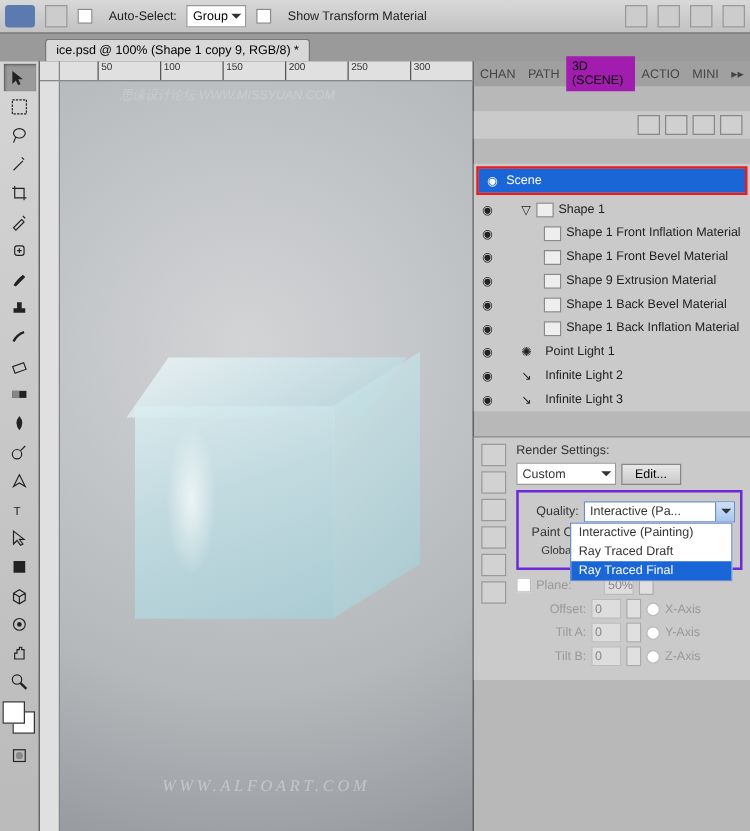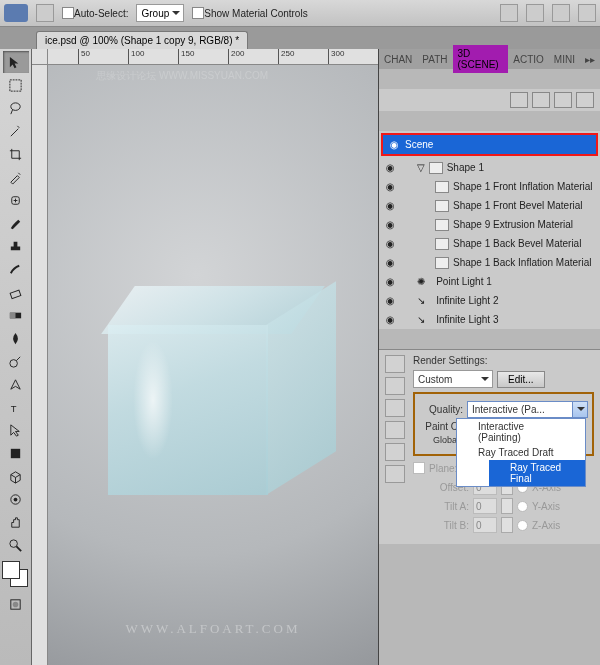--- a/index.html
+++ b/index.html
@@ -1,20 +1,20 @@
 <!DOCTYPE html>
 <html><head>
 <meta charset="utf-8">
 <style>
 * { box-sizing: border-box; margin: 0; padding: 0; font-family: Tahoma, Arial, sans-serif; font-size: 10px; }
 body { width: 600px; height: 665px; background: #535353; overflow: hidden; position: relative; }
 
 .options-bar { height: 27px; background: linear-gradient(#d8d8d8,#c2c2c2); border-bottom: 1px solid #888; display: flex; align-items: center; padding: 0 4px; gap: 8px; }
 .options-bar .logo { width: 24px; height: 18px; background: #5b7bb0; border-radius: 3px; }
-.checkbox-label { display: flex; align-items: center; gap: 0; color: #222; }
+.checkbox-label { display: flex; align-items: center; gap: 13px; color: #222; }
 .checkbox { width: 12px; height: 12px; border: 1px solid #888; background: #fff; }
 .dropdown { height: 18px; background: #fff; border: 1px solid #999; padding: 0 14px 0 4px; position: relative; display: inline-flex; align-items: center; }
 .dropdown::after { content: ""; position: absolute; right: 3px; top: 6px; border: 4px solid transparent; border-top-color: #333; }
 .small-icon { width: 18px; height: 18px; background: #ccc; border: 1px solid #999; }
 
 .tab-bar { height: 22px; background: #9a9a9a; display: flex; align-items: flex-end; padding-left: 36px; }
 .doc-tab { background: #d8d8d8; padding: 3px 8px; border: 1px solid #777; border-bottom: none; border-radius: 3px 3px 0 0; font-size: 10px; }
 
 .main-row { display: flex; height: 616px; }
 
@@ -24,21 +24,21 @@
 .tool svg { width: 15px; height: 15px; }
 .colors { width: 28px; height: 32px; position: relative; margin-top: 4px; }
 .colors .fg { position: absolute; width: 18px; height: 18px; background: #fff; border: 1px solid #333; top: 0; left: 0; }
 .colors .bg { position: absolute; width: 18px; height: 18px; background: #fff; border: 1px solid #333; top: 8px; left: 8px; }
 
 .canvas-area { flex: 1; background: #535353; position: relative; }
 .ruler-h { position: absolute; top: 0; left: 16px; right: 0; height: 16px; background: #e0e0e0; border-bottom: 1px solid #888; overflow: hidden; }
 .ruler-h .tick { position: absolute; top: 0; height: 16px; border-left: 1px solid #555; font-size: 8px; padding-left: 2px; color: #333; }
 .ruler-v { position: absolute; left: 0; top: 16px; bottom: 0; width: 16px; background: #e0e0e0; border-right: 1px solid #888; }
 .ruler-corner { position: absolute; left: 0; top: 0; width: 16px; height: 16px; background: #e0e0e0; border-right: 1px solid #888; border-bottom: 1px solid #888; }
-.doc { position: absolute; left: 16px; top: 16px; right: 0; bottom: 0; background: radial-gradient(circle at 45% 35%, #d2d4d6 0%, #b5b8bb 65%, #95989c 100%); display: flex; align-items: center; justify-content: center; }
+.doc { position: absolute; left: 16px; top: 16px; right: 0; bottom: 0; background: radial-gradient(circle at 45% 35%, #d2d4d6 0%, #b5b8bb 65%, #95989c 100%); display: flex; align-items: center; justify-content: center; font-style: italic; }
 .ice-cube { width: 230px; height: 230px; margin-top: 60px; position: relative; }
 .cube-top { position: absolute; width: 190px; height: 60px; top: 0; left: 20px; background: linear-gradient(135deg, #e8f2f5 0%, #cfe5ea 50%, #b5d5dc 100%); transform: skew(-35deg) scaleY(0.8); opacity: 0.85; }
 .cube-front { position: absolute; width: 160px; height: 170px; top: 45px; left: 10px; background: linear-gradient(160deg, #dceef2 0%, #c1dee4 40%, #a8ced6 100%); opacity: 0.85; }
 .cube-side { position: absolute; width: 70px; height: 170px; top: 45px; left: 168px; background: linear-gradient(160deg, #c7e1e6 0%, #aad0d7 100%); transform: skew(0, -32deg); transform-origin: top left; opacity: 0.8; }
 .cube-hi { position: absolute; width: 40px; height: 120px; top: 60px; left: 35px; background: radial-gradient(ellipse, rgba(255,255,255,0.7), transparent 70%); }
 .watermark-center { position: absolute; bottom: 28px; width: 100%; text-align: center; color: rgba(255,255,255,0.35); font-family: Georgia, serif; letter-spacing: 3px; font-size: 13px; }
 .watermark-top { position: absolute; top: 4px; right: 110px; color: rgba(255,255,255,0.2); font-size: 10px; }
 
 .panels { width: 222px; background: #b8b8b8; border-left: 1px solid #444; display: flex; flex-direction: column; gap: 20px; }
 .panel-tabs { display: flex; background: #a0a0a0; height: 20px; align-items: center; font-size: 9px; }
@@ -57,27 +57,27 @@
 .scene-row.selected { background: #1a66d6; color: #fff; }
 
 .render-panel { background: #cacaca; padding: 5px 6px 8px 6px; font-size: 10px; color: #333; border-top: 1px solid #888; }
 .rp-side { display: flex; }
 .rp-icons { width: 22px; display: flex; flex-direction: column; gap: 4px; margin-right: 6px; }
 .rp-icons .i { width: 20px; height: 18px; border: 1px solid #999; background: #d2d2d2; }
 .rp-body { flex: 1; }
 .rp-row { display: flex; align-items: center; margin: 3px 0; gap: 4px; }
 .rp-label { width: 56px; text-align: right; }
 .btn-edit { padding: 2px 10px; border: 1px solid #888; background: linear-gradient(#e8e8e8,#c8c8c8); cursor: pointer; }
-.red-box { border: 2px solid #a16207; padding: 4px 4px 6px 4px; margin: 4px 0; position: relative; }
+.red-box { border: 2px solid #6d28d9; padding: 4px 4px 6px 4px; margin: 4px 0; position: relative; }
 .quality-drop { flex: 1; background: #fff; border: 1px solid #6a8cc7; padding: 1px 14px 1px 4px; position: relative; height: 17px; display: flex; align-items: center; }
 .quality-drop .arrow { position: absolute; right: 0; top: 0; bottom: 0; width: 15px; background: linear-gradient(#cfe0f7,#a8c5ee); border-left: 1px solid #6a8cc7; }
 .quality-drop .arrow::after { content: ""; position: absolute; left: 4px; top: 5px; border: 4px solid transparent; border-top-color: #333; }
 .quality-list { position: absolute; right: 6px; top: 24px; width: 130px; border: 1px solid #6a8cc7; background: #fff; z-index: 10; }
-.quality-list .opt { padding: 2px 21px; font-size: 10px; }
-.quality-list .opt.sel { background: #1a66d6; color: #fff; margin-left: 32px; }
+.quality-list .opt { padding: 2px 6px; font-size: 10px; }
+.quality-list .opt.sel { background: #1a66d6; color: #fff; }
 .spinner { width: 24px; height: 16px; border: 1px solid #aaa; background: #fff; padding: 0 2px; display: inline-flex; align-items: center; }
 .spinner.dis { background: #ddd; color: #888; border-color: #bbb; }
 .spin-btn { width: 12px; height: 16px; border: 1px solid #aaa; background: #e0e0e0; }
 .radio { width: 11px; height: 11px; border: 1px solid #888; border-radius: 50%; background: #fff; }
 .radio.dis { border-color: #bbb; }
 .disabled-text { color: #999; }
 </style>
 </head>
 <body>
 
@@ -86,21 +86,21 @@
   <div class="small-icon"></div>
   <label class="checkbox-label">
     <span class="checkbox"></span>
     <span>Auto-Select:</span>
   </label>
   <div class="dropdown">
     <span>Group</span>
   </div>
   <label class="checkbox-label">
     <span class="checkbox"></span>
-    <span>Show Material Controls</span>
+    <span>Show Transform Material</span>
   </label>
   <div style="flex:1"></div>
   <div class="small-icon"></div>
   <div class="small-icon"></div>
   <div class="small-icon"></div>
   <div class="small-icon"></div>
 </div>
 
 <div class="tab-bar">
   <div class="doc-tab">

